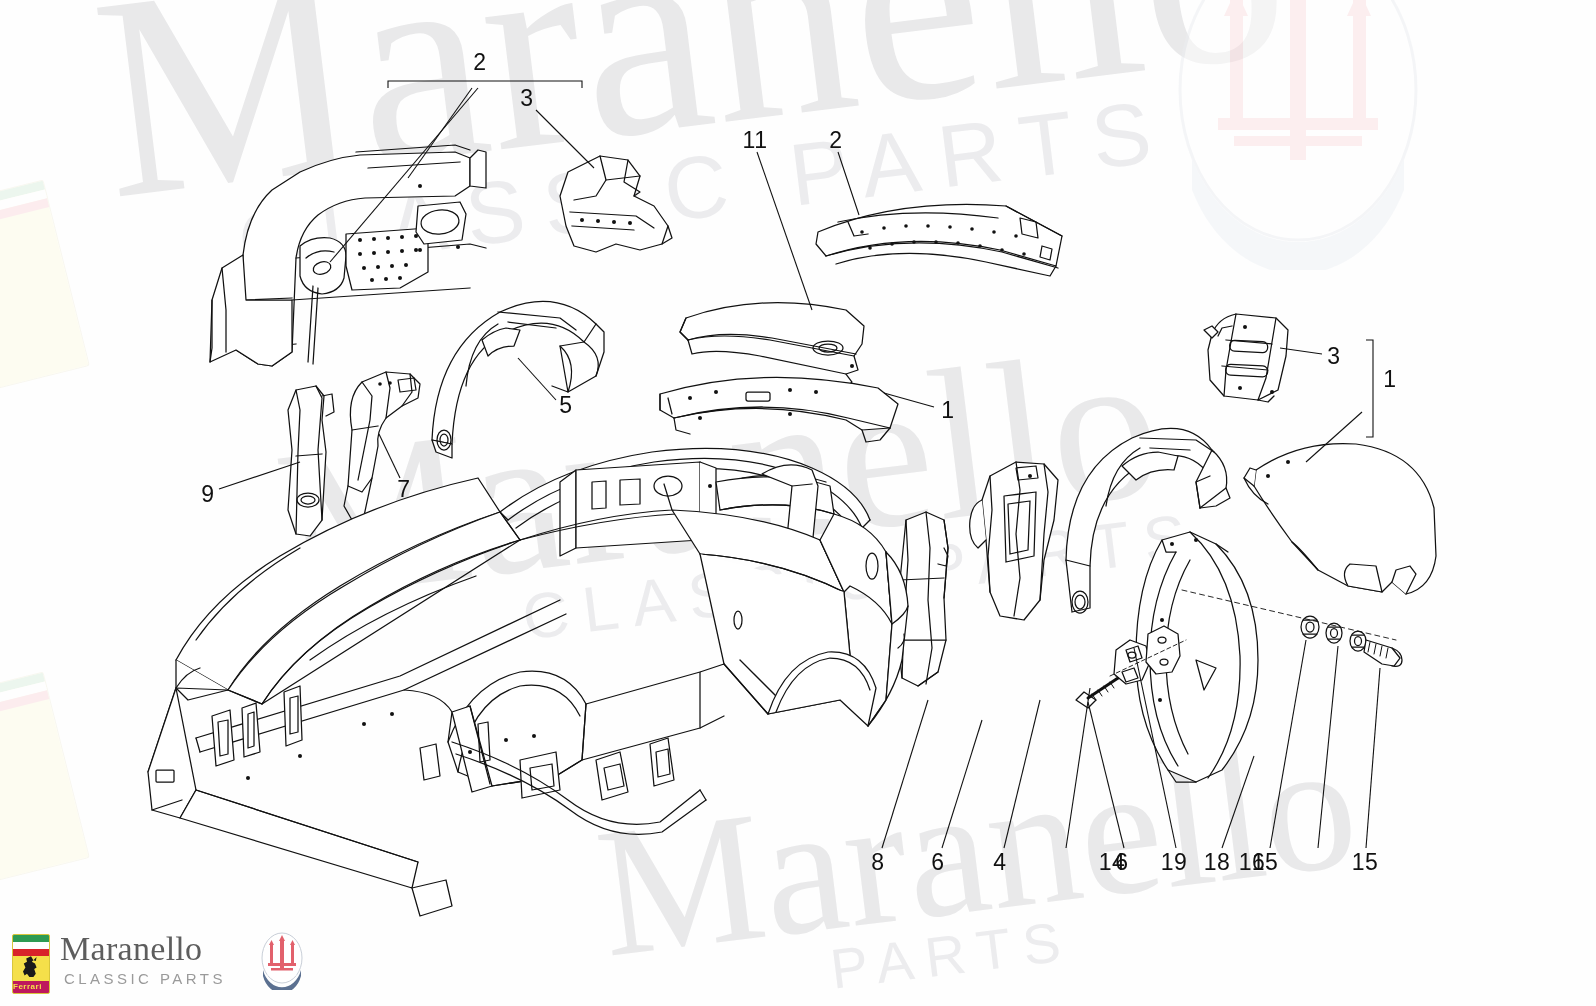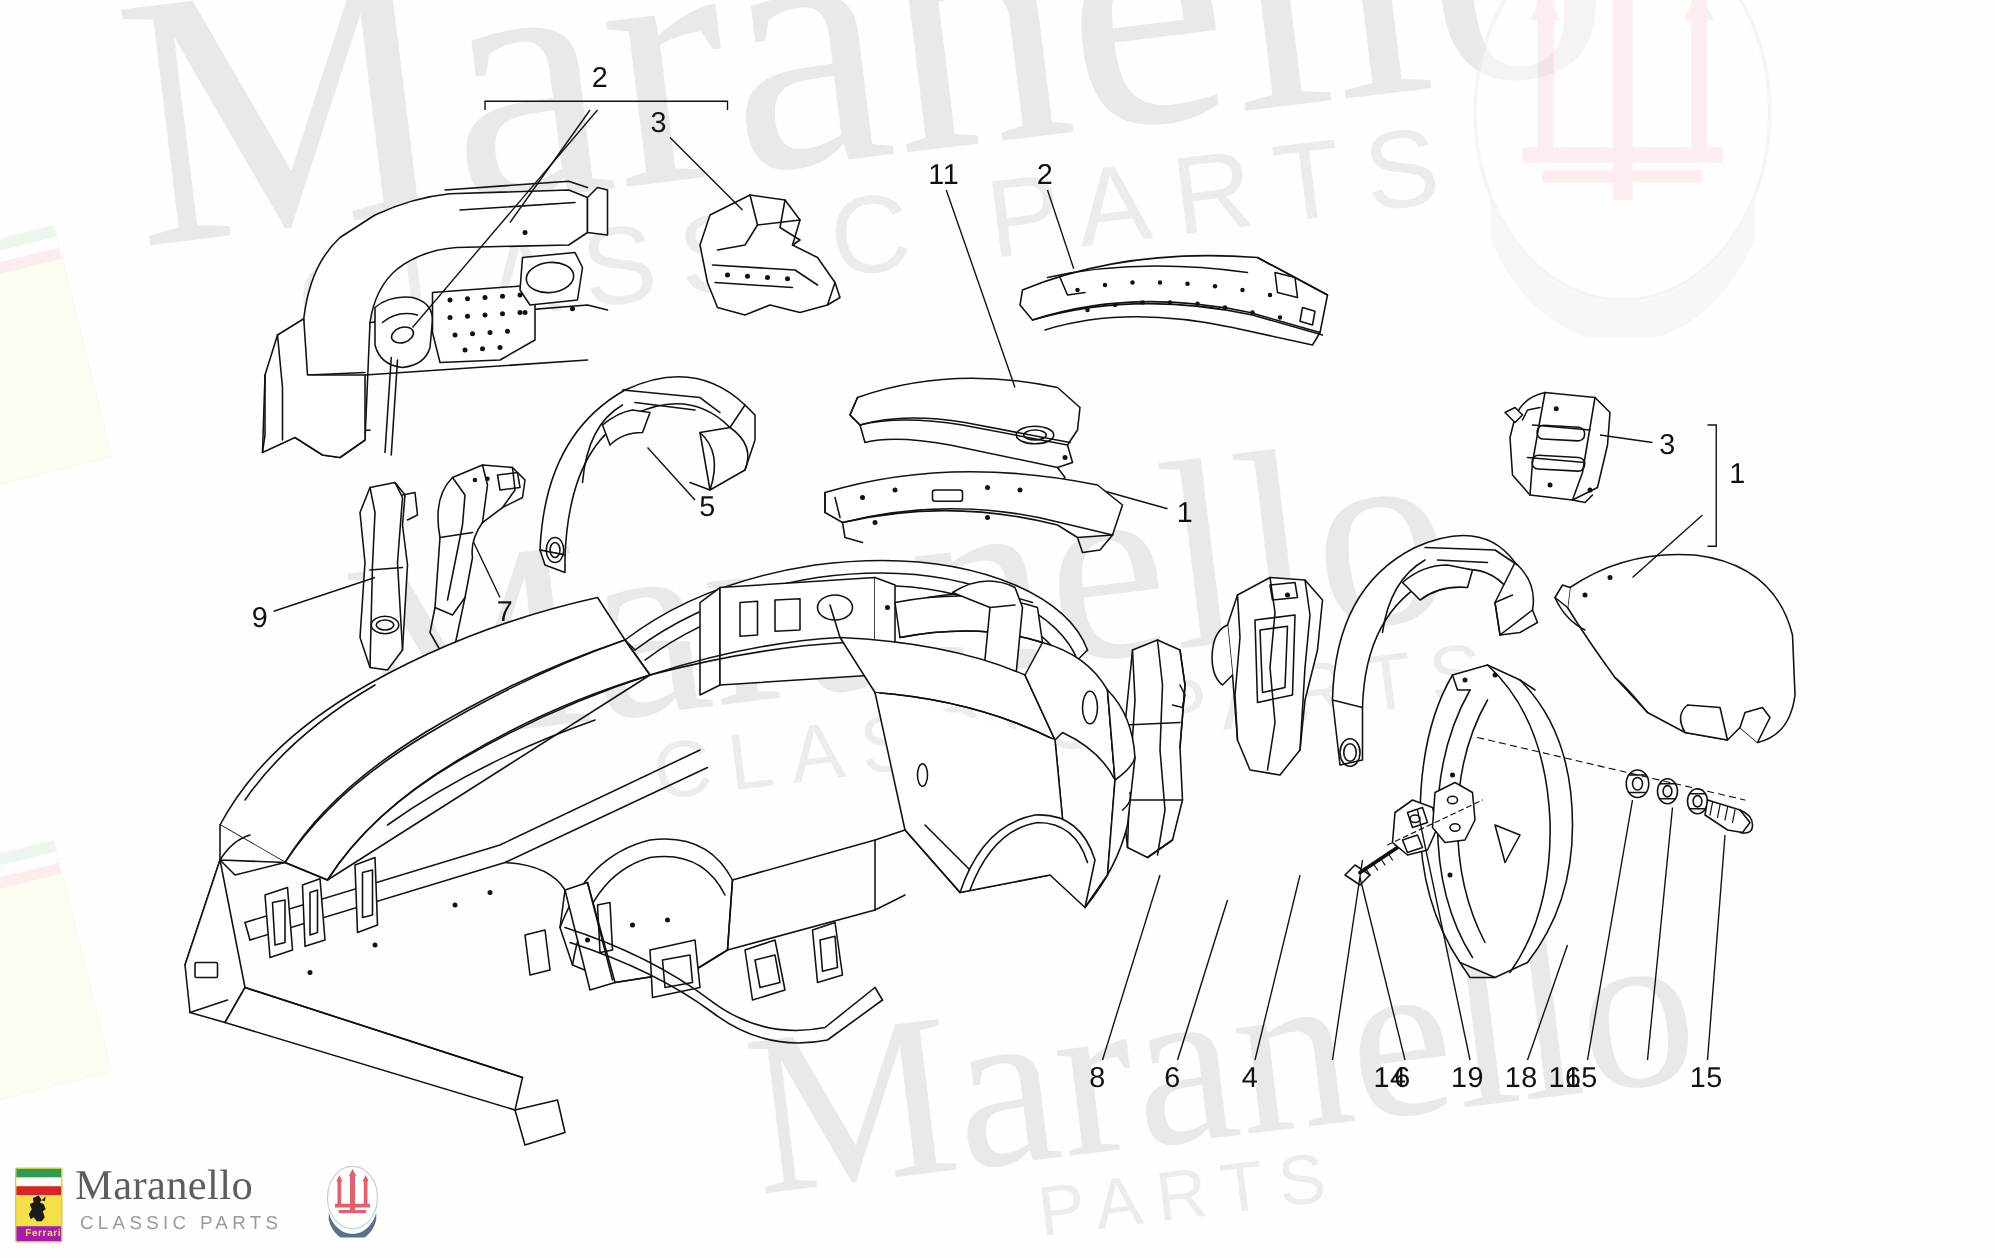--- a/index.html
+++ b/index.html
@@ -43,22 +43,22 @@
   #brand{position:absolute;left:8px;top:928px;width:340px;height:70px;}
   .b-shield{
     position:absolute;left:4px;top:6px;width:36px;height:58px;
     background:#f5e04a;border:1px solid #d8c63c;border-radius:2px;
     overflow:hidden;
   }
   .b-shield .g{position:absolute;top:0;left:0;right:0;height:7px;background:#2e9b53;}
   .b-shield .w{position:absolute;top:7px;left:0;right:0;height:7px;background:#fff;}
   .b-shield .r{position:absolute;top:14px;left:0;right:0;height:7px;background:#d8232a;}
   .b-shield .ff{
-    position:absolute;bottom:0;left:0;right:0;height:12px;background:#a21caf;
-    color:#f5e04a;font-size:8px;text-align:right;line-height:12px;
+    position:absolute;bottom:0;left:0;right:0;height:12px;background:#be185d;
+    color:#f5e04a;font-size:8px;text-align:left;line-height:12px;
     font-family:"Liberation Sans", sans-serif;font-weight:bold;letter-spacing:.5px;
   }
   .b-name{
     position:absolute;left:52px;top:2px;font-family:"Liberation Serif", serif;
     font-size:34px;color:#5d5d5d;letter-spacing:.3px;
   }
   .b-sub{
     position:absolute;left:56px;top:42px;font-family:"Liberation Sans", sans-serif;
     font-size:15px;color:#9a9a9a;letter-spacing:.23em;
   }

